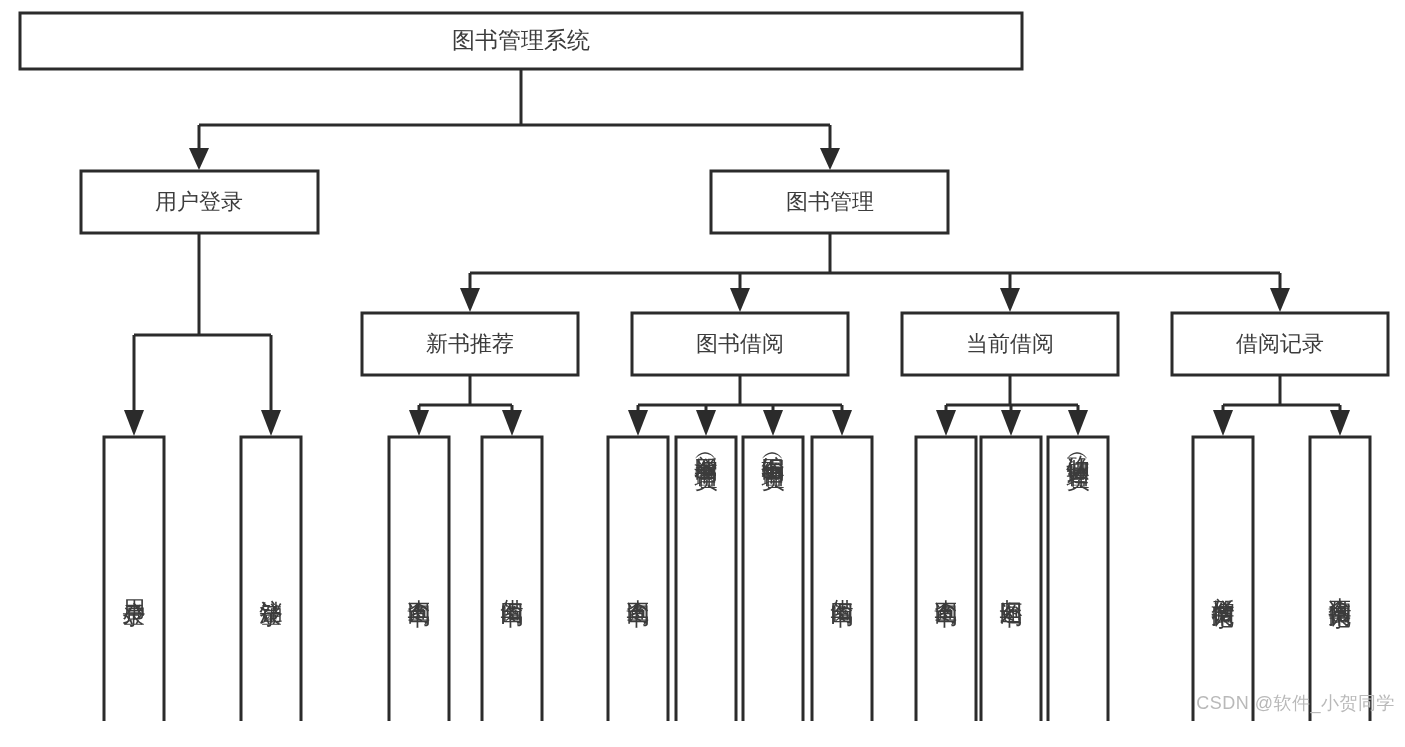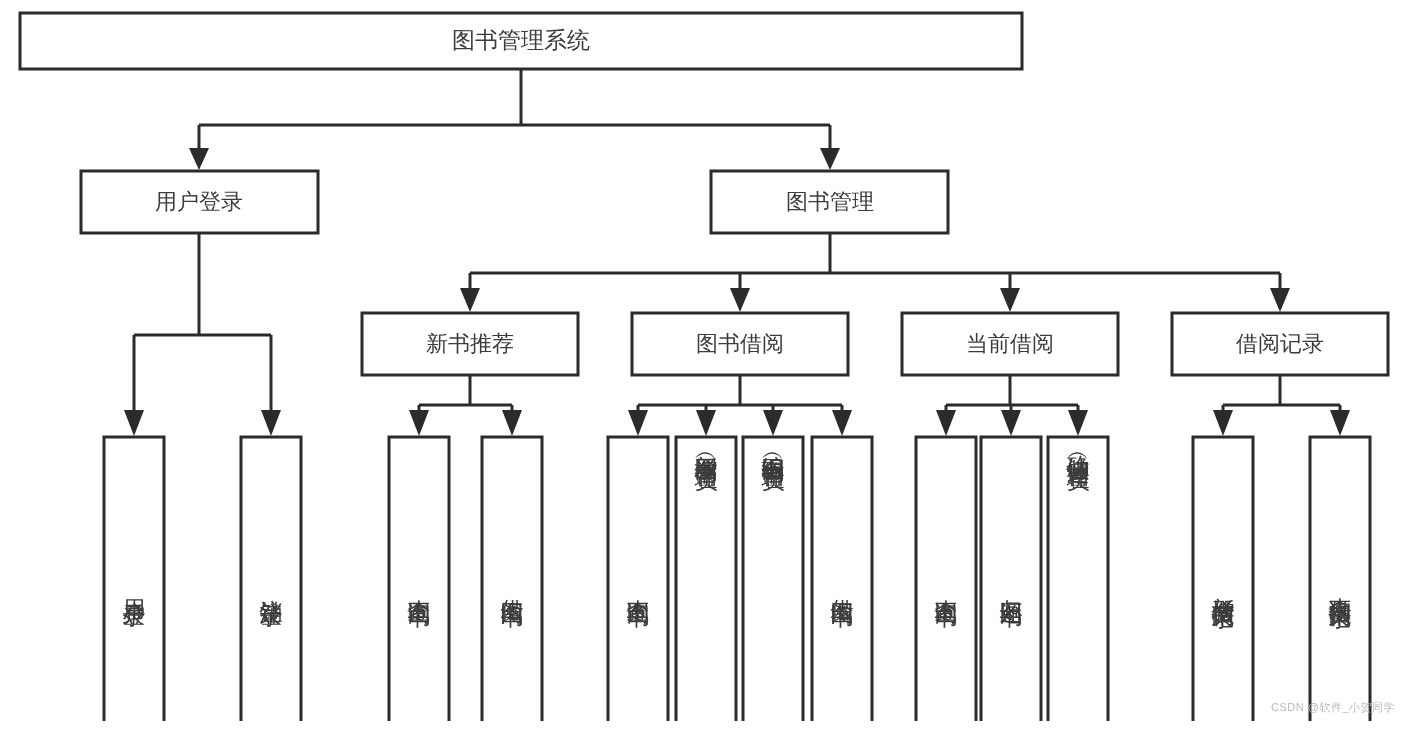--- a/index.html
+++ b/index.html
@@ -70,21 +70,21 @@
     line-height: 1.08;
     letter-spacing: 2px;
     color: #3c3c3c;
     white-space: nowrap;
   }
   #watermark {
     position: absolute;
     right: 10px;
     bottom: 6px;
     font-family: "Liberation Sans", "DejaVu Sans", sans-serif;
-    font-size: 11px;
+    font-size: 18px;
     color: #b9b9b9;
     letter-spacing: 0.5px;
     user-select: none;
     margin-top: 28px;
   }
 </style>
 </head>
 <body>
 
 <div id="diagram-root">

